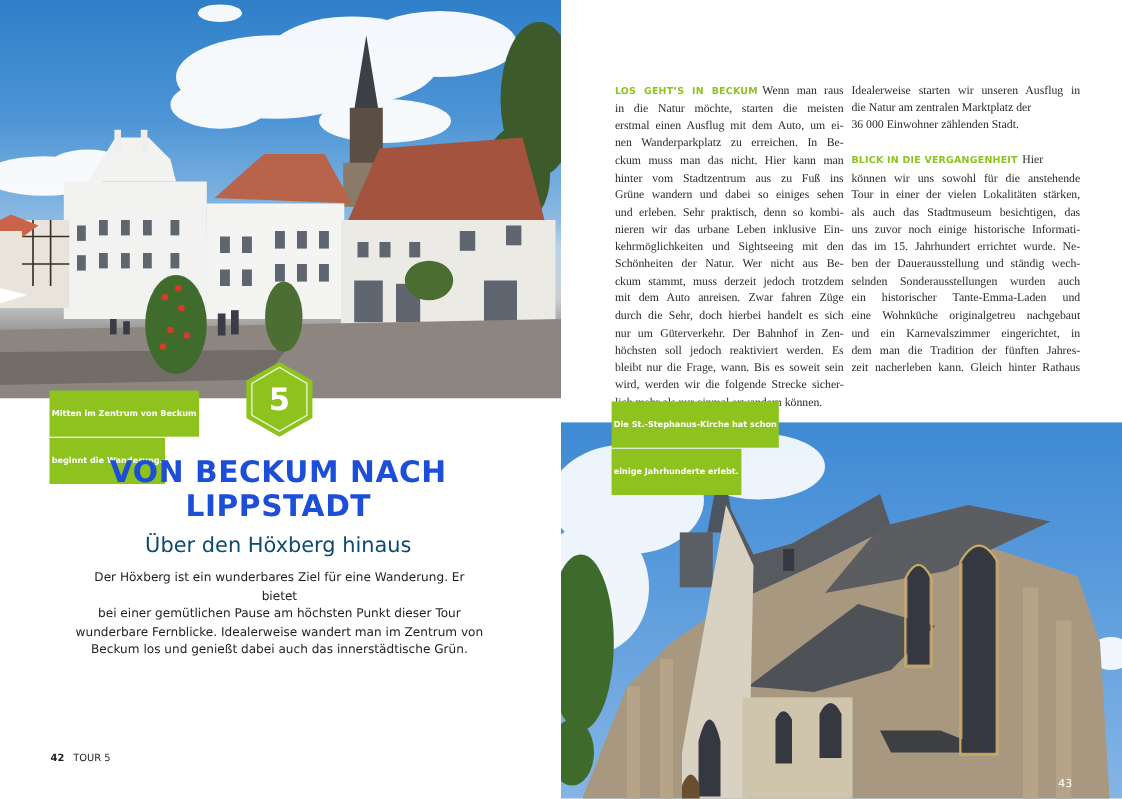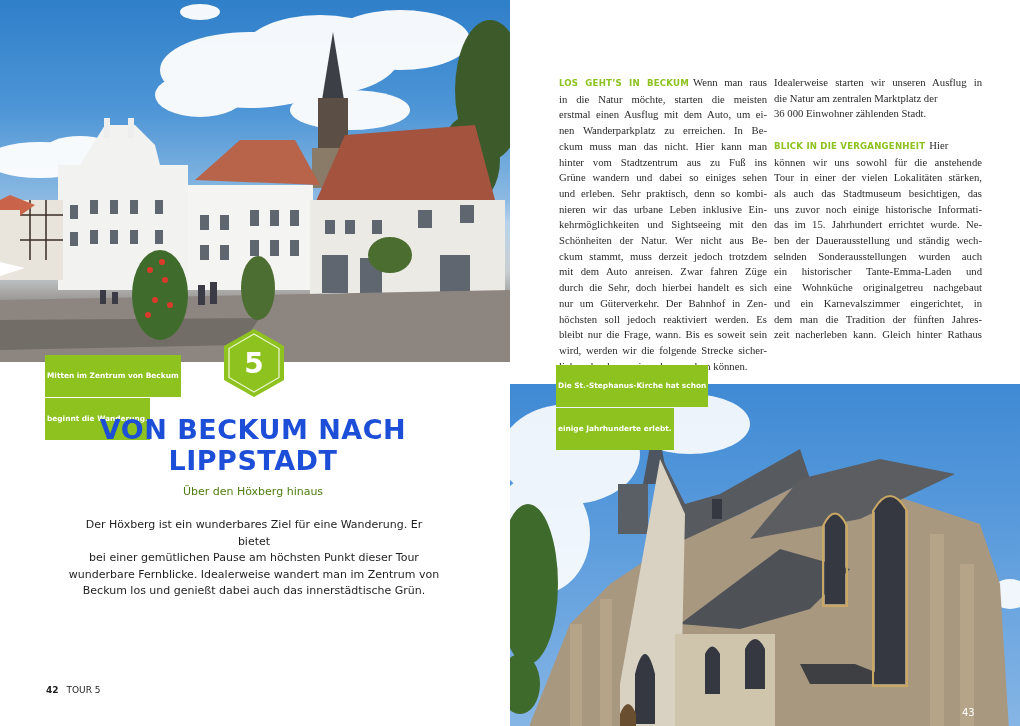--- a/index.html
+++ b/index.html
@@ -28,21 +28,21 @@
   
   .tour-badge { position: absolute; left: 222px; top: 328px; width: 64px; height: 70px; }
   .tour-badge svg { position: absolute; left: 0; top: 0; }
   .tour-badge-num { position: absolute; left: 0; top: 0; width: 64px; height: 70px; display: flex; align-items: center; justify-content: center;
     color: #fff; font-family: "DejaVu Sans", sans-serif; font-weight: bold; font-size: 28px; }
 
   
   .tour-title { position: absolute; left: 60px; top: 414px; width: 386px; text-align: center;
     font-family: "DejaVu Sans", sans-serif; font-weight: bold; font-size: 27px; line-height: 31px; color: #1d4ed8; letter-spacing: 0.5px; }
   .tour-subtitle { position: absolute; left: 60px; top: 485px; width: 386px; text-align: center;
-    font-family: "DejaVu Sans", sans-serif; font-size: 11px; color: #4d7c0f; }
+    font-family: "DejaVu Sans", sans-serif; font-size: 19px; color: #0c4a6e; }
   .tour-intro { position: absolute; left: 68px; top: 517px; width: 372px; text-align: center;
     font-family: "DejaVu Sans", sans-serif; font-size: 11px; line-height: 16.5px; color: #1e1e1e; }
 
   
   .folio-left { position: absolute; left: 46px; top: 685px; font-family: "DejaVu Sans", sans-serif; font-size: 9px; color: #1e1e1e; }
   .folio-left .num { font-weight: bold; margin-right: 8px; }
   .folio-right { position: absolute; left: 452px; top: 687px; font-family: "DejaVu Sans", sans-serif; font-size: 10px; color: #fff; }
 
   
   .text-col { position: absolute; top: 55px; width: 208px; font-family: "Liberation Serif", "DejaVu Serif", serif;

